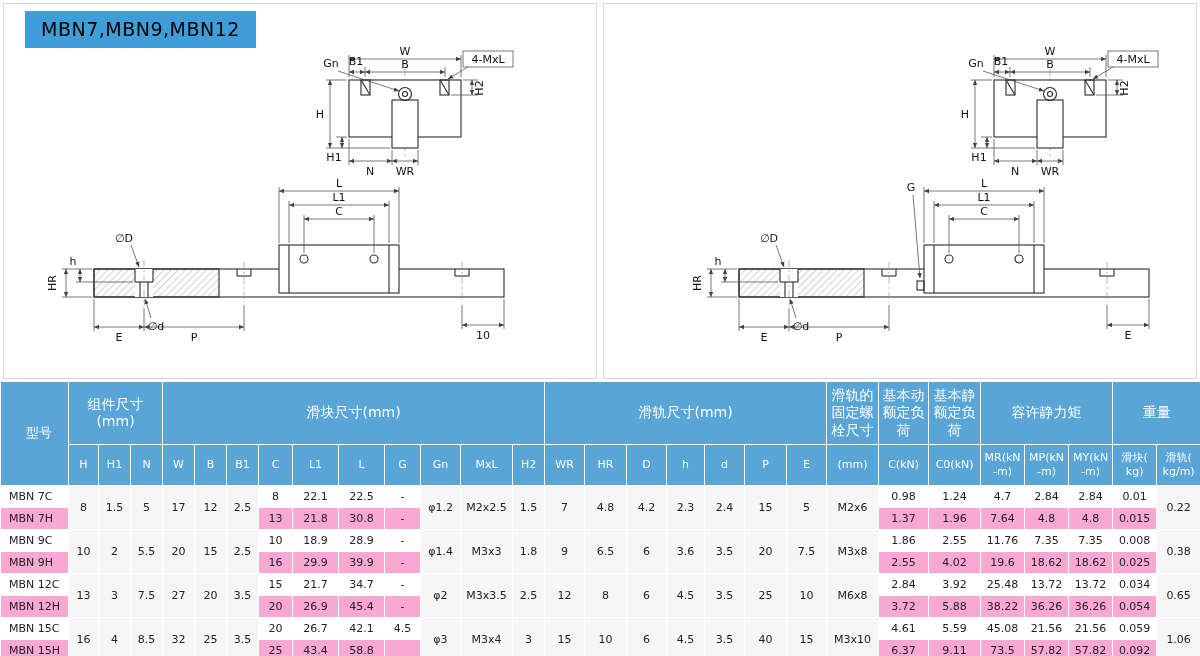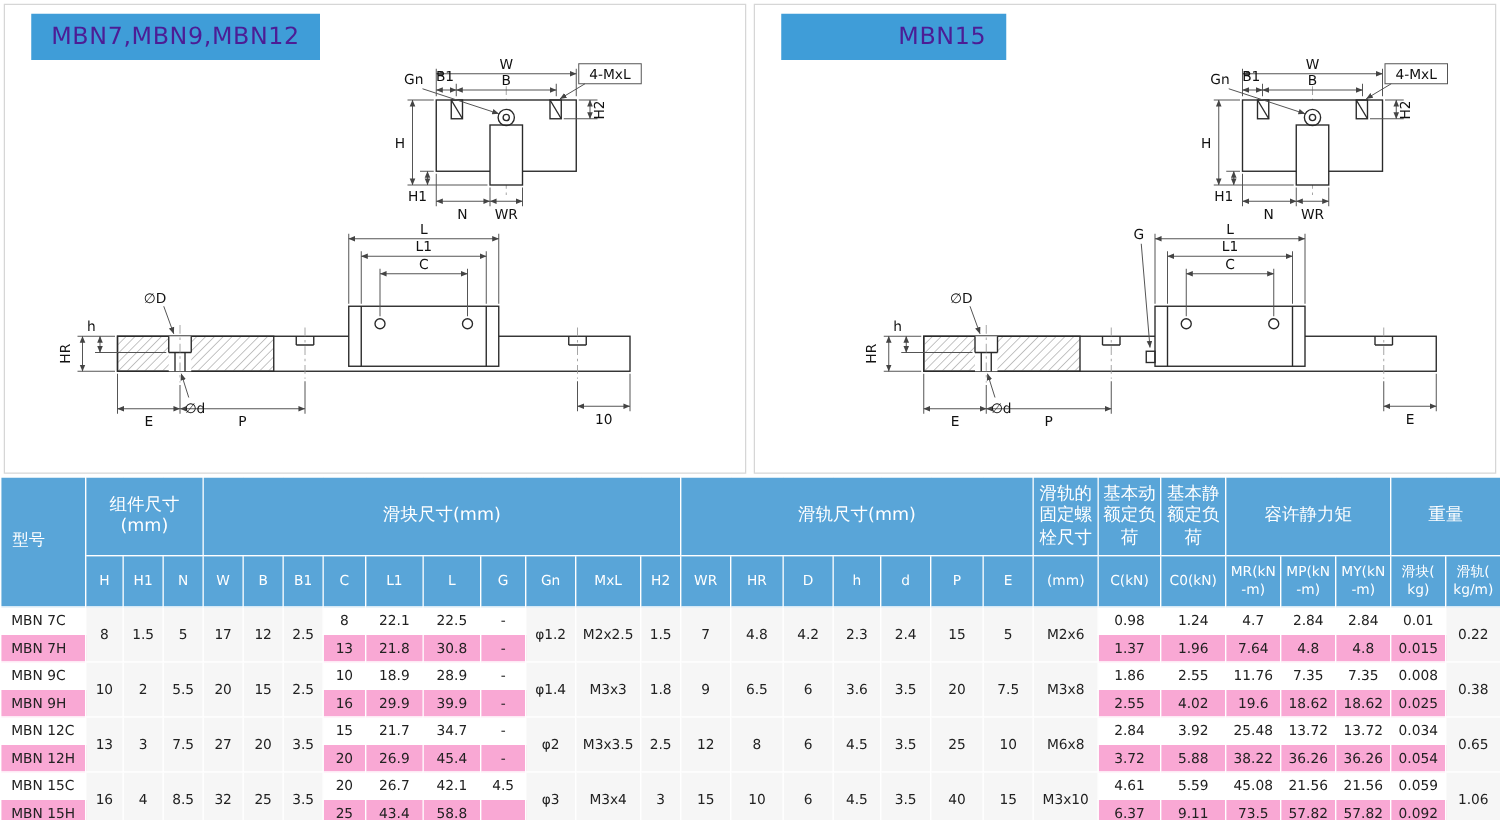--- a/index.html
+++ b/index.html
@@ -4,34 +4,34 @@
 <style>
   html,body{margin:0;padding:0;}
   body{
     width:1200px;height:656px;background:#fff;overflow:hidden;
     font-family:"DejaVu Sans","Liberation Sans",sans-serif;
   }
   .panels{display:flex;gap:6px;padding:3px 3px 2px 3px;}
   .panel{position:relative;width:594px;height:374px;border:1px solid #d6d6d6;background:#fff;}
   .panel-title{
     position:absolute;top:7px;left:21px;z-index:2;
-    background:#3f9dd8;color:#4c1d95;font-size:19px;line-height:1;
-    padding:9px 16px;min-width:148px;text-align:right;letter-spacing:.5px;
+    background:#3f9dd8;color:#000000;font-size:19px;line-height:1;
+    padding:9px 16px;min-width:148px;text-align:left;letter-spacing:.5px;
   }
   .panel svg{position:absolute;left:0;top:0;width:100%;height:100%;}
   svg text{font-size:11px;fill:#111;}
   .spec{width:1200px;border-collapse:collapse;table-layout:fixed;}
   .spec th{
     background:#59a5d8;color:#fff;font-weight:normal;border:1px solid #fff;
     white-space:pre-line;line-height:1.25;font-size:14px;padding:1px 0;
     text-align:center;vertical-align:middle;
   }
   .spec thead tr:nth-child(1) th{height:60px;}
   .spec thead tr:nth-child(2) th{height:38px;font-size:11px;}
-  .spec th.model-h{text-align:left;padding-left:9px;font-size:13px;}
+  .spec th.model-h{text-align:center;padding-left:9px;font-size:13px;}
   .spec td{
     border:1px solid #fff;background:#fff;font-size:11px;color:#222;
     text-align:center;height:21px;padding:0 1px;
   }
   .spec tr.alt td{background:#f9a8d4;}
   .spec td.merged{background:#f6f6f6;}
   .spec td.model-cell{text-align:left;padding-left:8px;white-space:nowrap;}
 </style>
 </head>
 <body>
@@ -164,21 +164,20 @@
         <text transform="rotate(-90 52 278)" x="52" y="278">HR</text>
         <text x="69" y="260">h</text>
         <text x="115" y="336">E</text>
         <text x="190" y="336">P</text>
         <text x="479" y="334">10</text>
       </g>
     </svg>
   </div>
 
   <div class="panel">
-    <div class="panel-title">MBN15</div>
     <svg viewBox="0 0 592 372">
       <g transform="translate(45,0)">
 
         <g stroke="#2a2a2a" stroke-width="1.1" fill="none">
           <line x1="401" y1="64" x2="401" y2="152" stroke="#999" stroke-width="0.7" stroke-dasharray="7,3,2,3"></line>
           <rect x="345" y="75" width="112" height="57" fill="#fff"></rect>
           <rect x="388" y="95" width="26" height="48" fill="#fff"></rect>
           <circle cx="401" cy="89" r="6.5"></circle>
           <circle cx="401" cy="89" r="2.5"></circle>
           <rect x="357" y="75" width="9" height="15"></rect>

